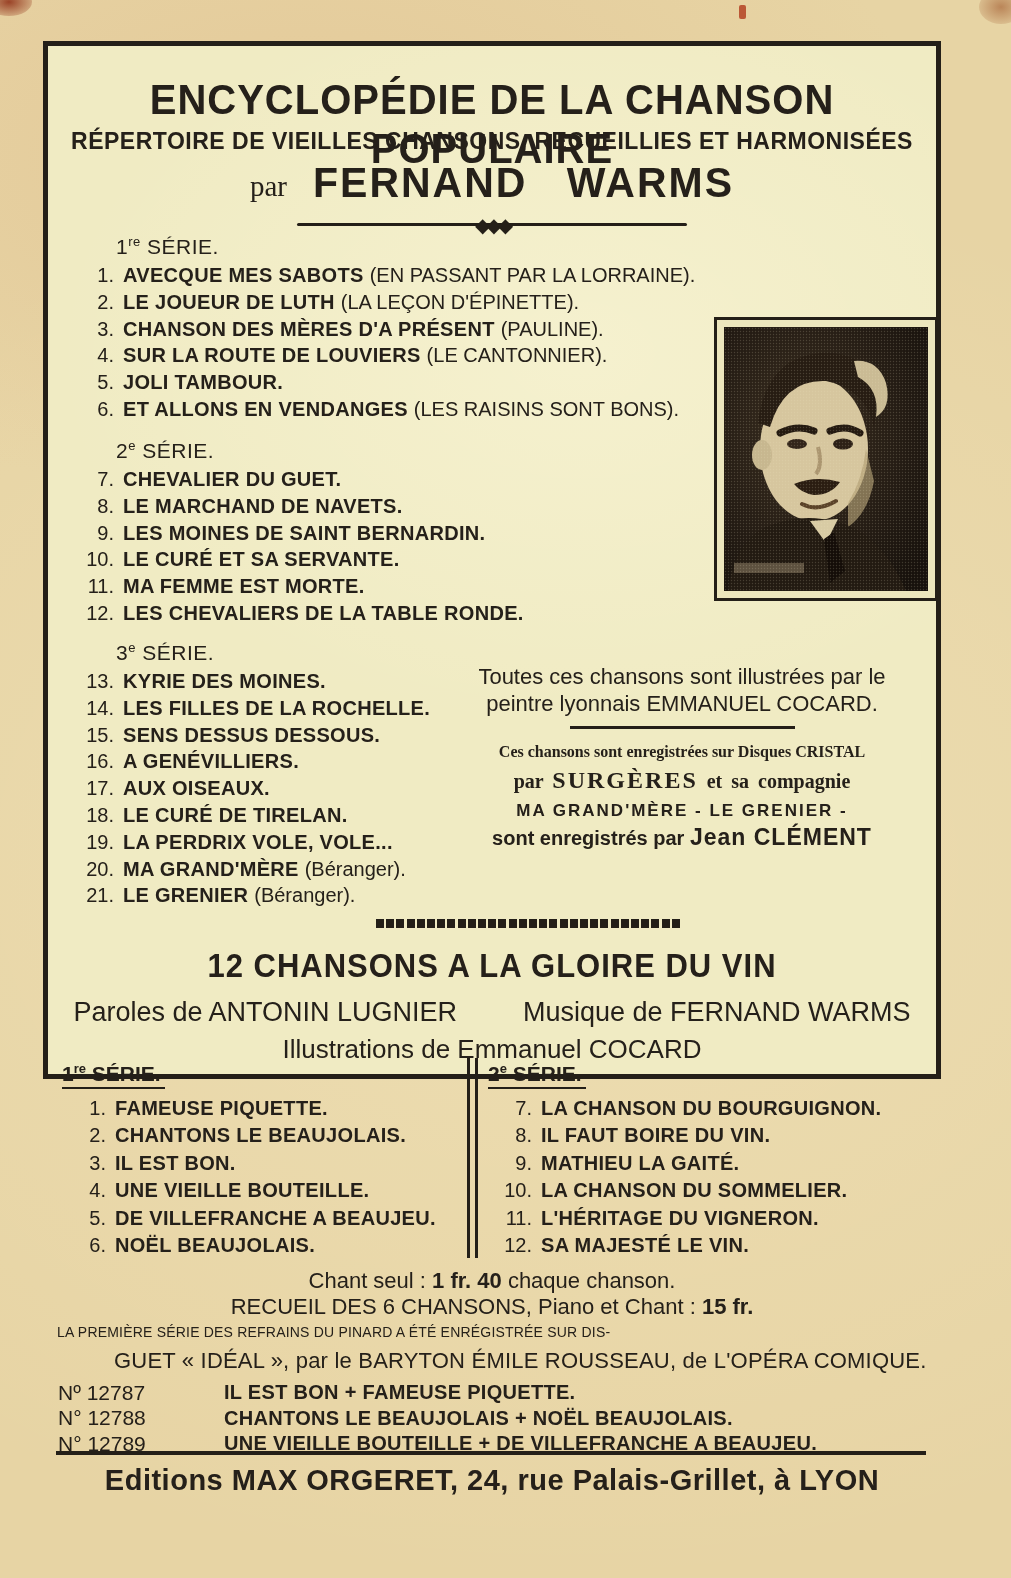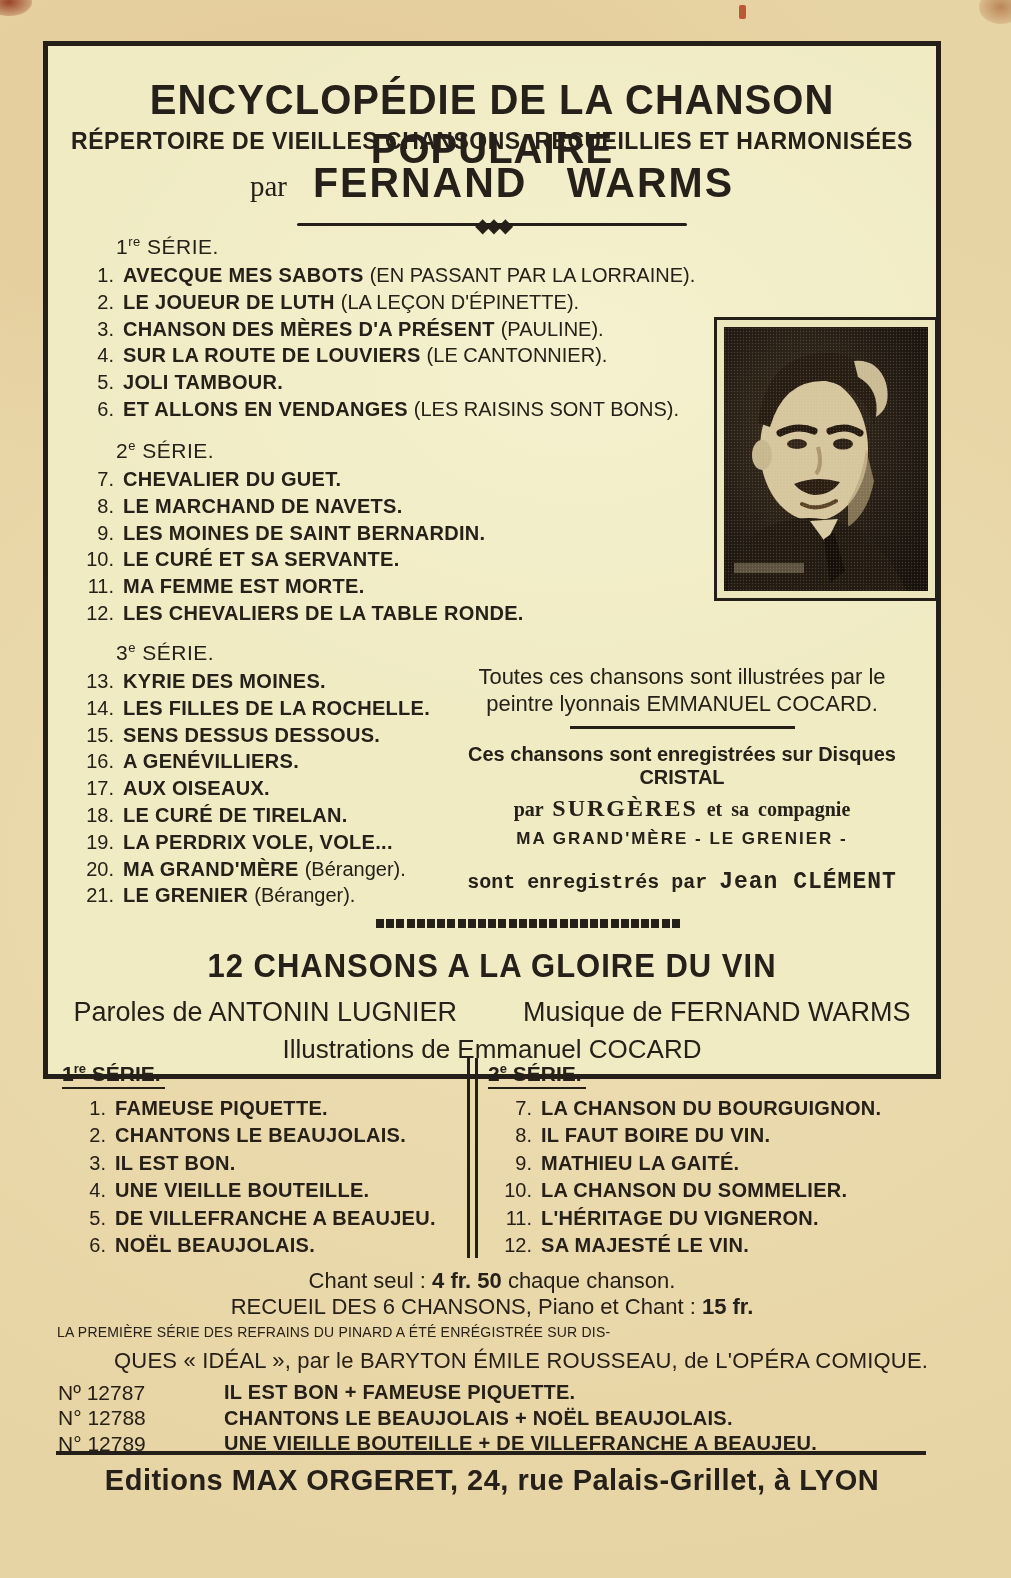--- a/index.html
+++ b/index.html
@@ -53,25 +53,25 @@
   .sec-series2{top:392px;left:16px;}
   .sec-series3{top:594px;left:16px;}
   .sec-series1 .series-label,.sec-series2 .series-label,.sec-series3 .series-label{padding-left:52px;}
 
   .photo-frame{left:666px;top:271px;width:204px;height:264px;border:3px solid #241f18;padding:7px;background:#ece6bd;}
   .photo{width:100%;height:100%;background:#1d1712;display:block;}
 
   .recording-note{left:378px;top:617px;width:512px;text-align:center;}
   .cocard-line{font-size:22px;line-height:27px;}
   .small-rule{width:225px;height:3px;background:#241f18;margin:9px auto 14px auto;}
-  .cristal-line{font-family:Liberation Sans, sans-serif;font-weight:bold;font-size:20px;margin-top:6px;}
+  .cristal-line{font-family:Liberation Serif, serif;font-weight:bold;font-size:16px;margin-top:6px;}
   .surgeres-line{font-family:"Liberation Serif",serif;font-weight:bold;font-size:20px;margin-top:6px;word-spacing:4px;}
   .surgeres-name{font-size:24px;letter-spacing:2px;}
   .gm-line{font-weight:bold;font-size:17px;letter-spacing:2px;margin-top:7px;}
-  .clement-line{font-family:Liberation Mono, monospace;font-weight:bold;font-size:20px;margin-top:20px;}
+  .clement-line{font-family:Liberation Sans, sans-serif;font-weight:bold;font-size:20px;margin-top:3px;}
   .clement-name{font-size:23px;letter-spacing:1px;}
 
   .squares-divider{left:328px;top:873px;width:304px;height:9px;
     background:repeating-linear-gradient(90deg,#241f18 0 8px,rgba(0,0,0,0) 8px 10.2px);}
 
   .wine-title{top:903px;font-size:31px;font-weight:bold;letter-spacing:1px;margin:0;transform:scaleY(1.05);}
   .wine-credits{top:951px;display:flex;justify-content:center;gap:66px;font-size:27px;}
   .wine-illustrations{top:988px;font-size:26px;}
 
   .wine-col{width:400px;}
@@ -364,25 +364,25 @@
             <span class="wine-title-txt">L'HÉRITAGE DU VIGNERON.</span>
           </div>
 
           <div class="wine-row">
             <span class="wine-num">12.</span>
             <span class="wine-title-txt">SA MAJESTÉ LE VIN.</span>
           </div>
         </div>
     </div>
 
-    <div class="abs ctr price1"><span>Chant seul : </span><span class="price-bold">4 fr. 50</span><span> chaque chanson.</span></div>
+    <div class="abs ctr price1"><span>Chant seul : </span><span class="price-bold">1 fr. 40</span><span> chaque chanson.</span></div>
     <div class="abs ctr price2"><span>RECUEIL DES 6 CHANSONS, Piano et Chant : </span><span class="price-bold">15 fr.</span><span></span></div>
 
     <div class="abs ideal1">LA PREMIÈRE SÉRIE DES REFRAINS DU PINARD A ÉTÉ ENRÉGISTRÉE SUR DIS-</div>
-    <div class="abs ideal2">QUES « IDÉAL », par le BARYTON ÉMILE ROUSSEAU, de L'OPÉRA COMIQUE.</div>
+    <div class="abs ideal2">GUET « IDÉAL », par le BARYTON ÉMILE ROUSSEAU, de L'OPÉRA COMIQUE.</div>
 
     <div class="abs records">
 
         <div class="record-row">
           <span class="record-label">Nº 12787</span>
           <span class="record-titles">IL EST BON + FAMEUSE PIQUETTE.</span>
         </div>
 
         <div class="record-row">
           <span class="record-label">N° 12788</span>

